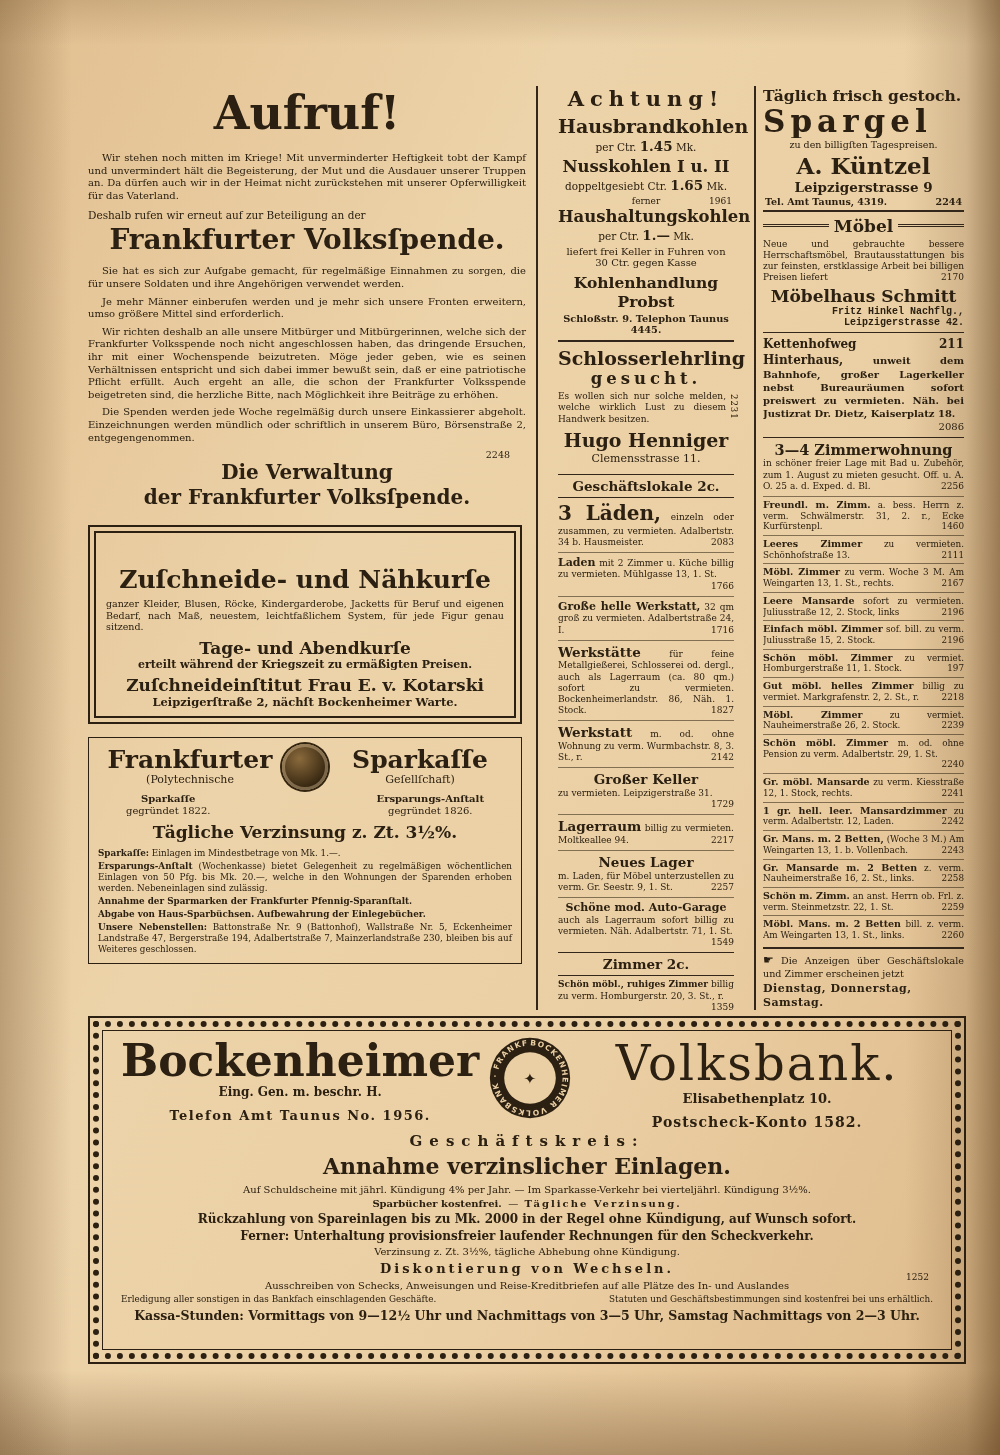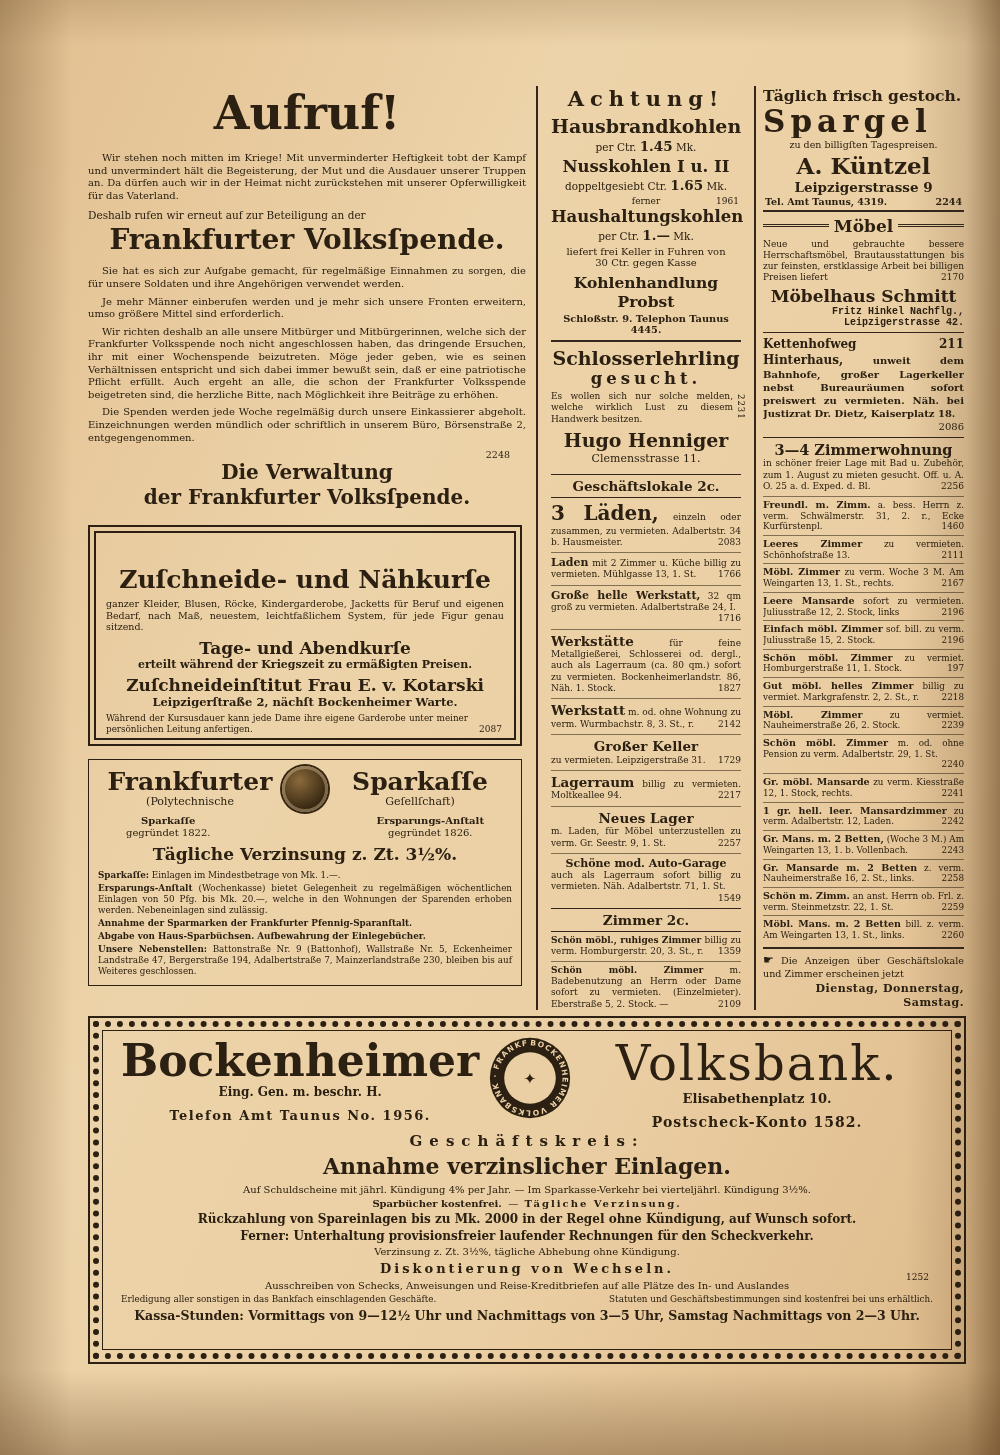--- a/index.html
+++ b/index.html
@@ -13,21 +13,21 @@
       linear-gradient(to top, rgba(92,60,26,.40) 0, rgba(92,60,26,0) 85px),
       linear-gradient(to bottom, rgba(120,90,50,.22) 0, rgba(120,90,50,0) 45px),
       linear-gradient(115deg,#e1bf90 0%,#edd3a9 35%,#ebcfa4 65%,#dcb888 100%);
   }
   p{margin:0;}
   .fk{font-weight:700;}
   .no{float:right;margin-left:5px;font-weight:400;}
   .content{position:absolute;left:88px;top:86px;width:878px;height:924px;display:flex;overflow:hidden;}
   .col{overflow:hidden;}
   .col-left{width:448px;padding-right:10px;}
-  .col-mid{width:220px;border-left:2px solid #33261a;border-right:2px solid #33261a;padding:0 13px;}
+  .col-mid{width:220px;border-left:2px solid #33261a;border-right:2px solid #33261a;padding:0 20px;}
   .col-right{width:210px;padding-left:7px;padding-right:2px;}
 
   
   .aufruf-title{font-size:46px;text-align:center;margin:0 0 12px;font-weight:700;}
   .af-p{font-size:10px;line-height:1.26;text-align:justify;text-indent:14px;margin-bottom:5px;}
   .af-lead{font-size:10.5px;text-align:left;margin:7px 0 2px;}
   .vs-title{font-size:28px;text-align:center;margin:0 0 9px;font-weight:700;}
   .af-no{text-align:right;font-size:9.5px;margin:1px 16px 0 0;}
   .af-sig{font-size:20px;text-align:center;line-height:1.25;}
 
@@ -99,21 +99,21 @@
   .mb-sub{font-size:10px;font-weight:700;text-align:right;margin-bottom:4px;font-family:Liberation Mono, monospace;}
   .keller{font-size:10px;font-weight:700;line-height:1.3;text-align:justify;border-top:1.5px solid #33261a;padding:4px 0;overflow:hidden;}
   .keller .ld1{font-size:12px;}
   .woh{border-top:1.5px solid #33261a;padding:3px 0 4px;}
   .woh-t{font-size:14.5px;text-align:center;}
   .woh-b{font-size:9px;text-align:justify;line-height:1.24;overflow:hidden;}
   .rad{font-size:8.8px;line-height:1.22;text-align:justify;padding:2px 0 3px;border-top:1px solid rgba(43,32,17,.55);overflow:hidden;}
   .rad .ld{font-size:9.5px;}
   .notice{border-top:2px solid #33261a;margin-top:3px;padding-top:4px;font-size:9.6px;line-height:1.3;text-align:justify;}
   .notice .hand{font-family:"DejaVu Sans","Liberation Sans",sans-serif;font-size:12px;}
-  .notice .days{font-weight:700;font-size:11px;display:block;text-align:right;letter-spacing:.5px;margin-top:1px;}
+  .notice .days{font-weight:700;font-size:11px;display:block;text-align:left;letter-spacing:.5px;margin-top:1px;}
 
   
   .bank{position:absolute;left:88px;top:1016px;width:878px;border:2px solid #2b2011;padding:3px;}
   .bank-f2{border:6px dotted #2b2011;padding:3px;}
   .bank-inner{border:1.5px solid #2b2011;padding:8px 18px 10px;min-height:320px;}
   .bank-head{display:flex;align-items:flex-start;justify-content:space-between;}
   .bank-left,.bank-right{flex:1;text-align:center;}
   .bank-name1{font-size:44px;line-height:1;}
   .bank-sub1{font-size:12px;font-weight:700;margin-top:2px;}
   .bank-tel{font-size:13px;font-weight:700;letter-spacing:1.5px;margin-top:9px;}
@@ -154,24 +154,20 @@
         <p class="fk af-sig">der Frankfurter Volksſpende.</p>
       </section>
 
       <section class="nk-box">
         <h3 class="fk nk-title">Zuſchneide- und Nähkurſe</h3>
         <p class="nk-sub">ganzer Kleider, Blusen, Röcke, Kindergarderobe, Jacketts für Beruf und eigenen Bedarf, nach Maß, neuestem, leichtfaßlichem System, für jede Figur genau sitzend.</p>
         <p class="fk nk-tage">Tage- und Abendkurſe</p>
         <p class="nk-erm">erteilt während der Kriegszeit zu ermäßigten Preisen.</p>
         <p class="fk nk-inst">Zuſchneideinſtitut Frau E. v. Kotarski</p>
         <p class="nk-addr">Leipzigerſtraße 2, nächſt Bockenheimer Warte.</p>
-        <p class="nk-note">
-          <span>Während der Kursusdauer kann jede Dame ihre eigene Garderobe unter meiner persönlichen Leitung anfertigen.</span>
-          <span class="nk-no">2087</span>
-        </p>
       </section>
 
       <section class="spk-box">
         <div class="spk-head">
           <div class="spk-h-col">
             <div class="fk spk-name">Frankfurter</div>
             <div class="spk-sub">(Polytechnische</div>
           </div>
           <div class="seal"></div>
           <div class="spk-h-col">

